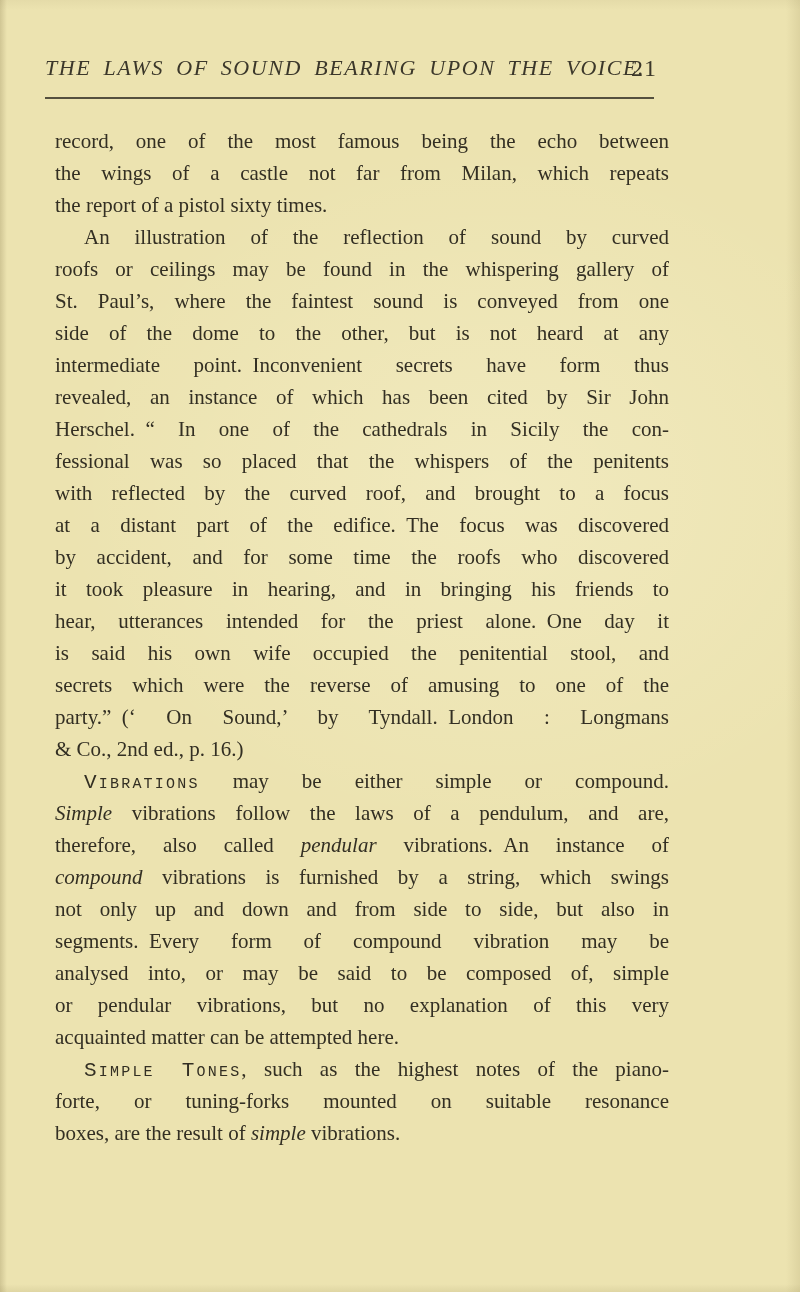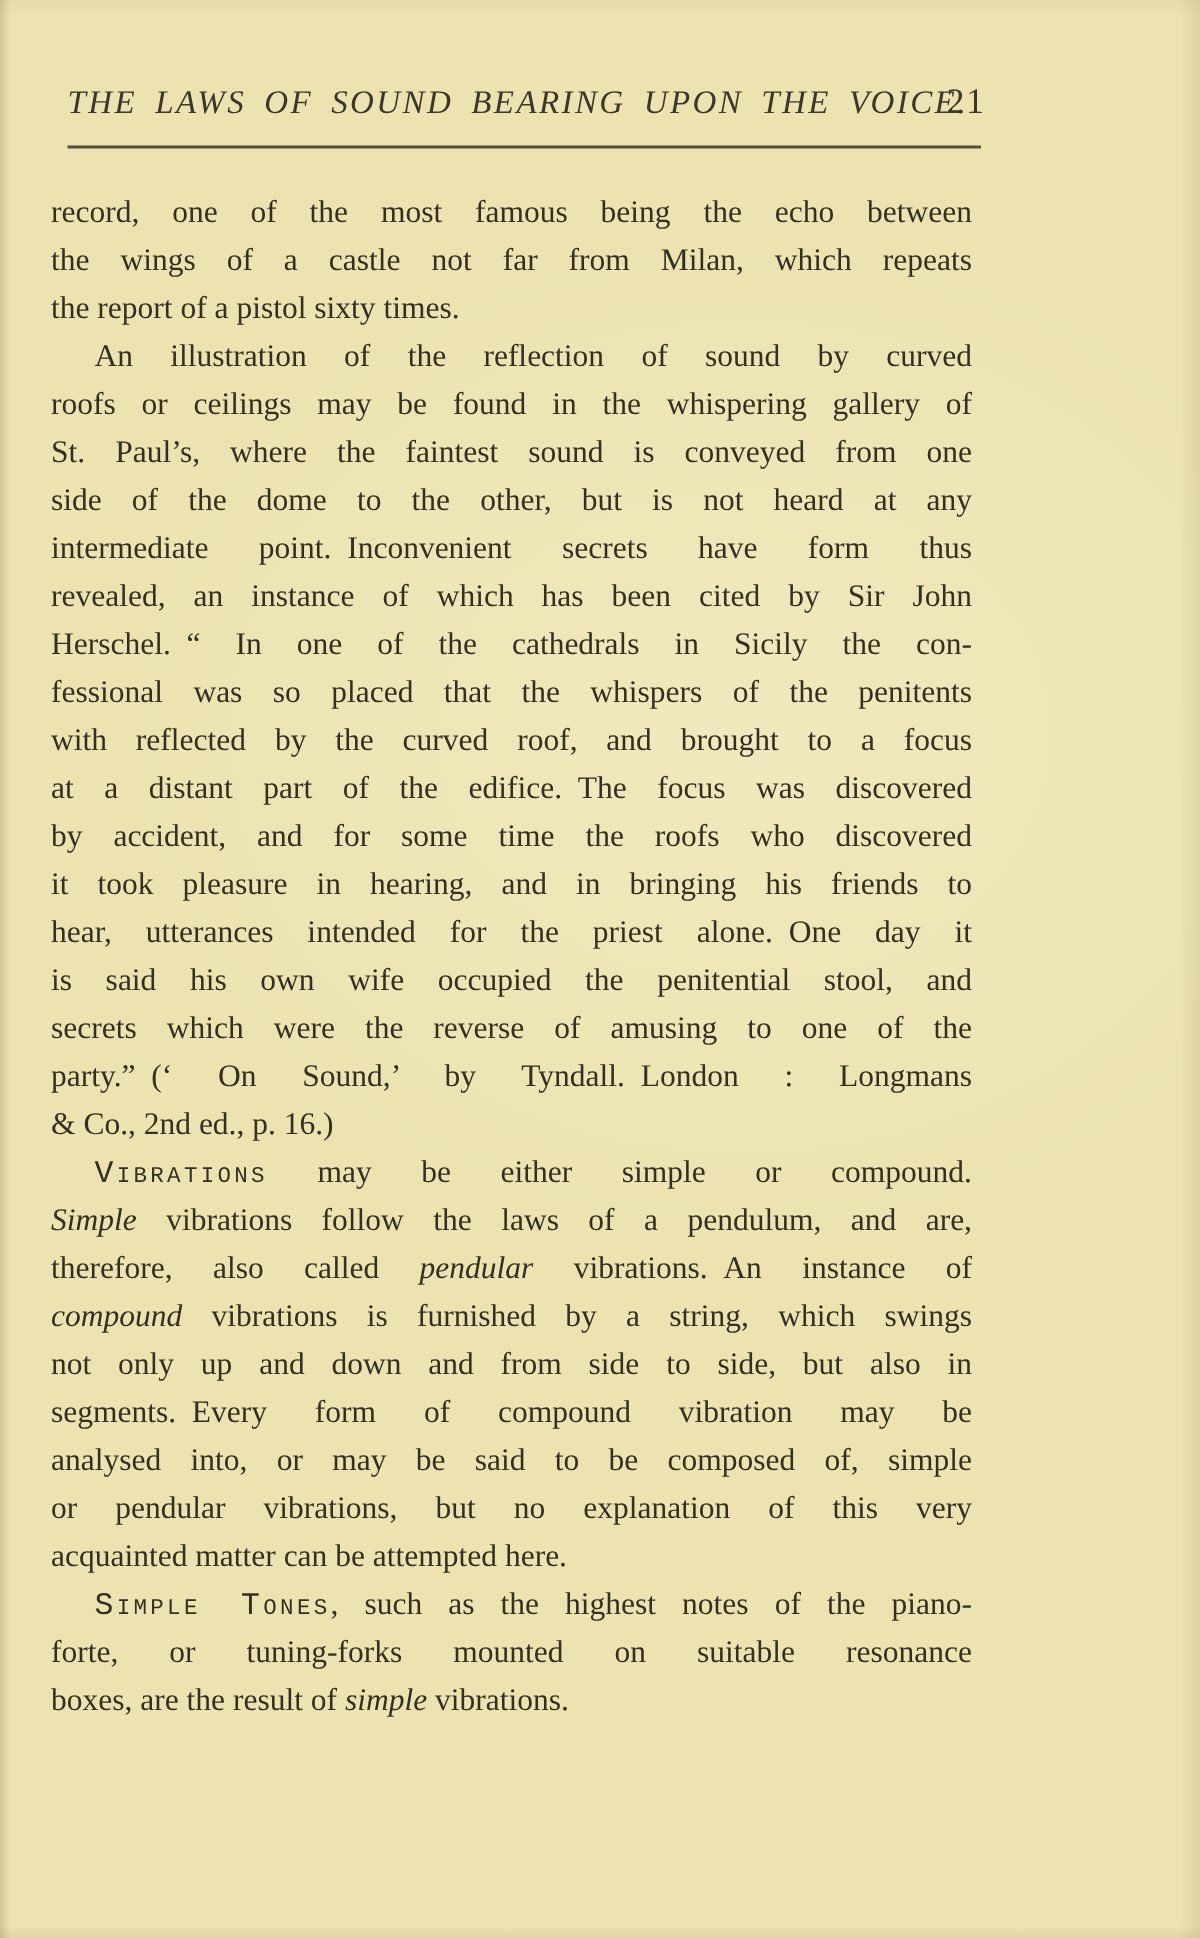--- a/index.html
+++ b/index.html
@@ -31,21 +31,21 @@
   .folio{
     position:absolute; right:0; top:0;
     font-size:24px; line-height:30px; letter-spacing:1px;
     font-style:normal; color:#3b372a;margin-left:36px;
   }
   .header-rule{
     position:absolute; top:97px; left:45px; width:609px; height:2px;
     background:#55503e;
   }
   .page-body{
-    position:absolute; top:125px; left:34px; width:614px;
+    position:absolute; top:125px; left:55px; width:614px;
     font-size:21px; line-height:32px;
     color:#332f23;
   }
   .line{ height:32px; overflow:hidden; }
   .line.j{ text-align:justify; text-align-last:justify; }
   .line.ind{ text-indent:29px; }
   .it{ font-style:italic; }
   .sc{ font-variant-caps:small-caps; letter-spacing:2.2px;font-family:Liberation Mono, monospace; }
   .rm{ font-style:normal; }
 </style>

